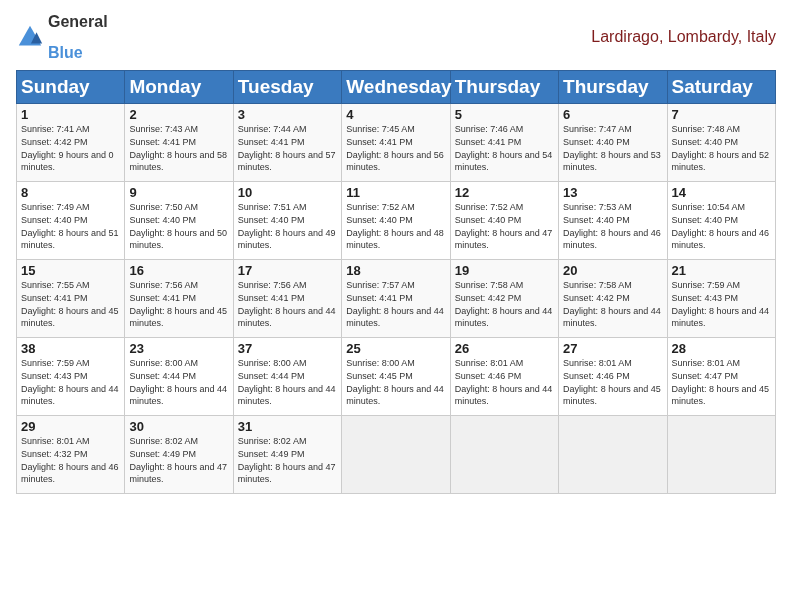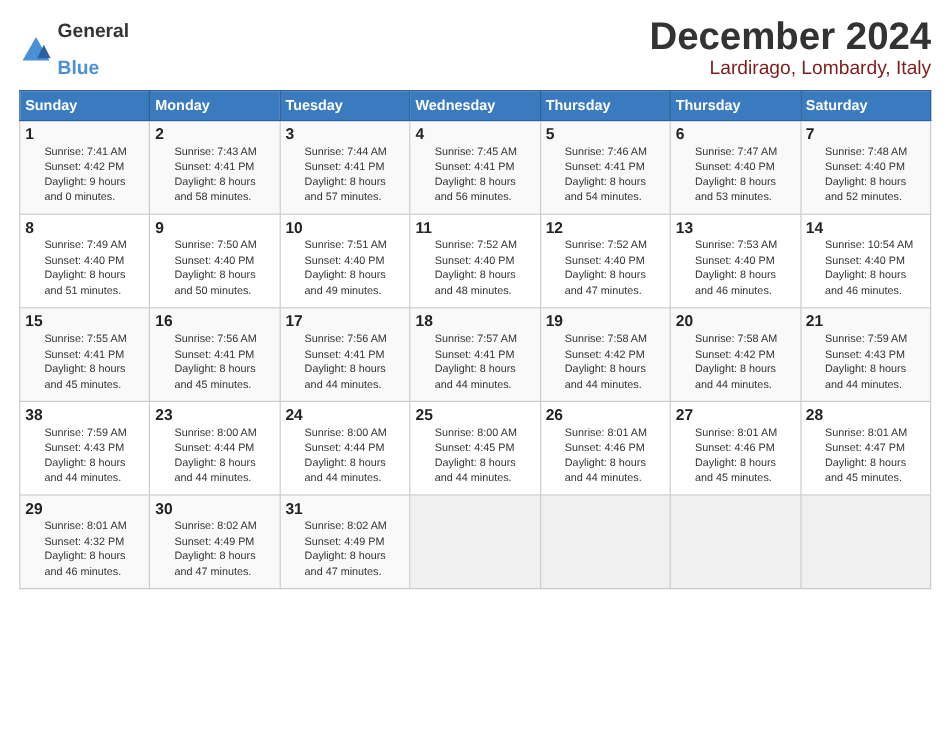--- a/index.html
+++ b/index.html
@@ -10,21 +10,21 @@
       height: 612px;
       overflow: hidden;
     }
     .container {
       width: 792px;
       padding: 12px 16px 8px 16px;
     }
     .header-row {
       display: flex;
       justify-content: space-between;
-      align-items: flex-end;
+      align-items: center;
       margin-bottom: 8px;
     }
     .logo {
       display: flex;
       align-items: center;
       gap: 4px;
     }
     .logo-icon {
       width: 28px;
       height: 28px;
@@ -42,21 +42,21 @@
       color: #7f1d1d;
     }
     table {
       width: 100%;
       border-collapse: collapse;
       table-layout: fixed;
     }
     thead tr th {
       background-color: #3a7abf;
       color: #fff;
-      font-size: 12px;
+      font-size: 19px;
       font-weight: bold;
       padding: 5px 4px;
       text-align: left;
       border: 1px solid #2e6099;
     }
     tbody tr td {
       border: 1px solid #ccc;
       vertical-align: top;
       padding: 3px 4px;
       font-size: 9.5px;
@@ -71,21 +71,20 @@
       font-size: 13px;
       font-weight: bold;
       color: #222;
       display: block;
       margin-bottom: 1px;
     }
     .day-info {
       font-size: 9px;
       line-height: 1.4;
       color: #333;
-      margin-left: 16px;
     }
     td.empty {
       background: #f0f0f0 !important;
     }
   </style>
 </head>
 <body>
 
 <div class="container">
   <div class="header-row">
@@ -93,21 +92,20 @@
       <svg class="logo-icon" viewBox="0 0 30 30">
         <polygon points="15,3 27,24 3,24" fill="#4a90d9"></polygon>
         <polygon points="22,10 28,22 16,22" fill="#2a5fa0"></polygon>
       </svg>
       <div>
         <div style="font-size:16px;font-weight:bold;color:#333;line-height:1.2;">General</div>
         <div style="font-size:16px;font-weight:bold;color:#4a90d9;line-height:1.2;margin-top:12px;">Blue</div>
       </div>
     </div>
     <div class="title-block">
-      <div class="calendar-title">December 2024</div>
       <div class="calendar-subtitle">Lardirago, Lombardy, Italy</div>
     </div>
   </div>
 
   <table>
     <thead>
       <tr>
         <th>Sunday</th>
         <th>Monday</th>
         <th>Tuesday</th>
@@ -257,21 +255,21 @@
 Sunset: 4:43 PM
 Daylight: 8 hours and 44 minutes.</div>
           </td>
           <td>
             <span class="day-num">23</span>
             <div class="day-info">Sunrise: 8:00 AM
 Sunset: 4:44 PM
 Daylight: 8 hours and 44 minutes.</div>
           </td>
           <td>
-            <span class="day-num">24</span>
+            <span class="day-num">37</span>
             <div class="day-info">Sunrise: 8:00 AM
 Sunset: 4:44 PM
 Daylight: 8 hours and 44 minutes.</div>
           </td>
           <td>
             <span class="day-num">25</span>
             <div class="day-info">Sunrise: 8:00 AM
 Sunset: 4:45 PM
 Daylight: 8 hours and 44 minutes.</div>
           </td>

